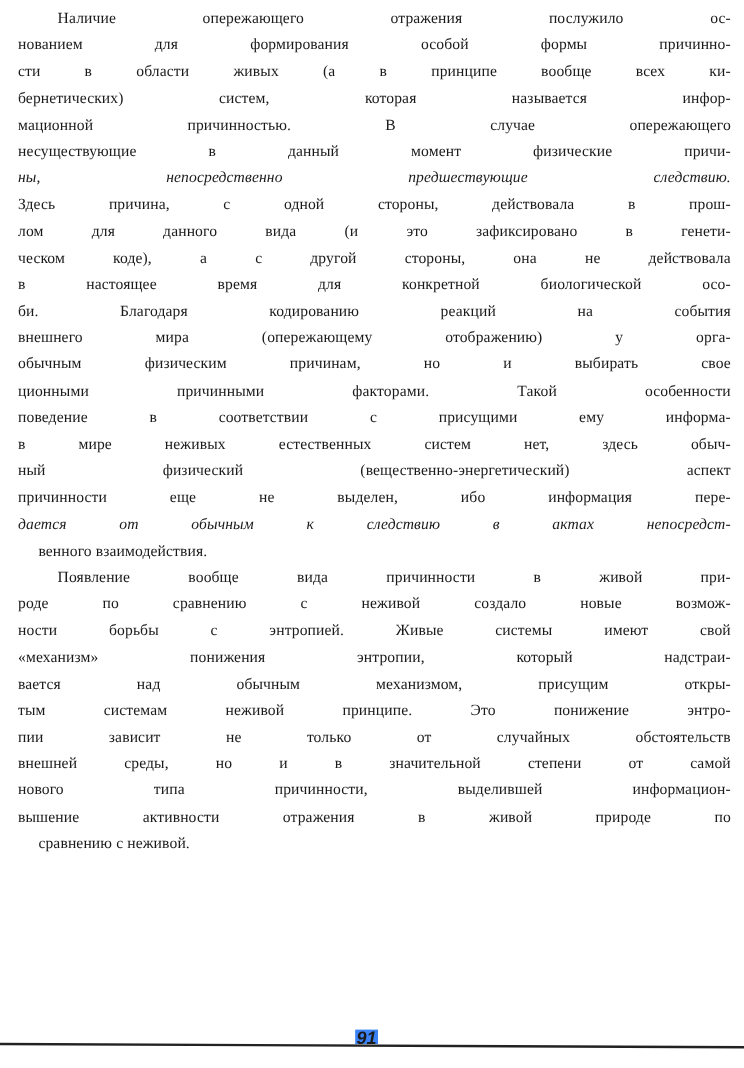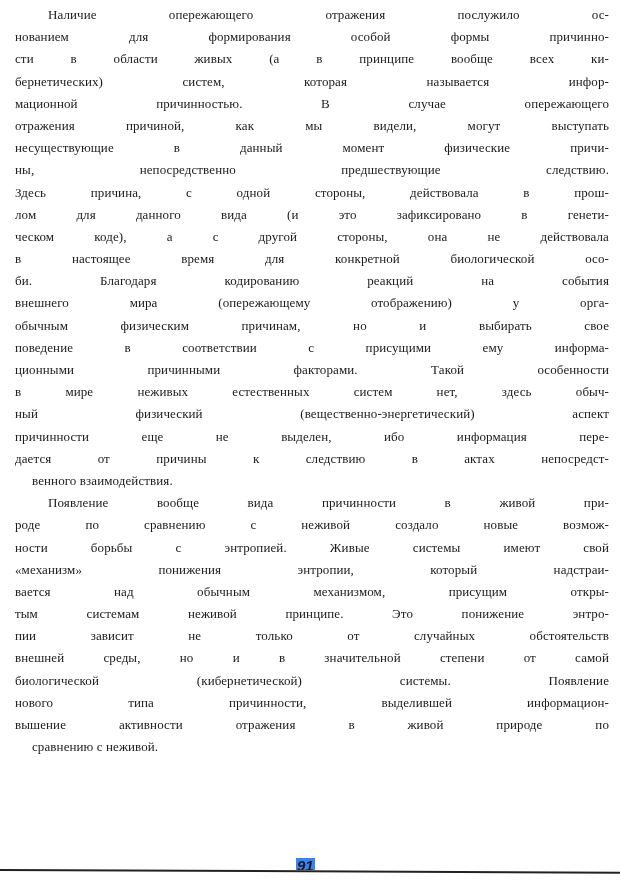--- a/index.html
+++ b/index.html
@@ -32,20 +32,21 @@
     letter-spacing: 0.1px;
   }
   .line.last {
     text-align-last: left;
     margin-left: 17px;
   }
   .line.indent {
     padding-left: 33px;
   }
   .it {
+    font-style: italic;
   }
   .footer-rule {
     position: absolute;
     left: 0;
     top: 869px;
     width: 620px;
     height: 2px;
     background: #222;
     transform: rotate(0.25deg);
     transform-origin: left center;
@@ -69,48 +70,46 @@
 </head>
 <body>
 
 <div class="page">
   <div>
     <span class="line indent">Наличие опережающего отражения послужило ос-</span>
     <span class="line">нованием для формирования особой формы причинно-</span>
     <span class="line">сти в области живых (а в принципе вообще всех ки-</span>
     <span class="line">бернетических) систем, которая называется инфор-</span>
     <span class="line">мационной причинностью. В случае опережающего</span>
-    <span class="line">отражения причиной, как мы видели, могут выступать</span>
     <span class="line">несуществующие в данный момент физические причи-</span>
     <span class="line it">ны, непосредственно предшествующие следствию.</span>
     <span class="line">Здесь причина, с одной стороны, действовала в прош-</span>
     <span class="line">лом для данного вида (и это зафиксировано в генети-</span>
     <span class="line">ческом коде), а с другой стороны, она не действовала</span>
     <span class="line">в настоящее время для конкретной биологической осо-</span>
     <span class="line">би. Благодаря кодированию реакций на события</span>
     <span class="line">внешнего мира (опережающему отображению) у орга-</span>
     <span class="line">обычным физическим причинам,  но и выбирать свое</span>
+    <span class="line">ционными причинными факторами. Такой особенности</span>
     <span class="line">поведение в соответствии с присущими ему информа-</span>
-    <span class="line">ционными причинными факторами. Такой особенности</span>
     <span class="line">в мире неживых естественных систем нет, здесь обыч-</span>
     <span class="line">ный физический (вещественно-энергетический) аспект</span>
     <span class="line">причинности еще не выделен, ибо информация пере-</span>
-    <span class="line it">дается от причины к следствию в актах непосредст-</span>
+    <span class="line it">дается от обычным к следствию в актах непосредст-</span>
     <span class="line last">венного взаимодействия.</span>
   </div>
   <div>
     <span class="line indent">Появление вообще вида причинности в живой при-</span>
     <span class="line">роде по сравнению с неживой создало новые возмож-</span>
     <span class="line">ности борьбы с энтропией. Живые системы имеют свой</span>
     <span class="line">«механизм» понижения энтропии, который надстраи-</span>
     <span class="line">вается над обычным механизмом, присущим откры-</span>
     <span class="line">тым системам неживой принципе. Это понижение энтро-</span>
     <span class="line">пии зависит не только  от  случайных обстоятельств</span>
     <span class="line">внешней среды, но и в значительной степени от самой</span>
-    <span class="line">биологической (кибернетической) системы. Появление</span>
     <span class="line">нового типа причинности, выделившей  информацион-</span>
     <span class="line">вышение активности отражения в живой природе  по</span>
     <span class="line last">сравнению с неживой.</span>
   </div>
 </div>
 
 <div class="footer-rule"></div>
 <div class="page-number">91</div>
 
 </body></html>

